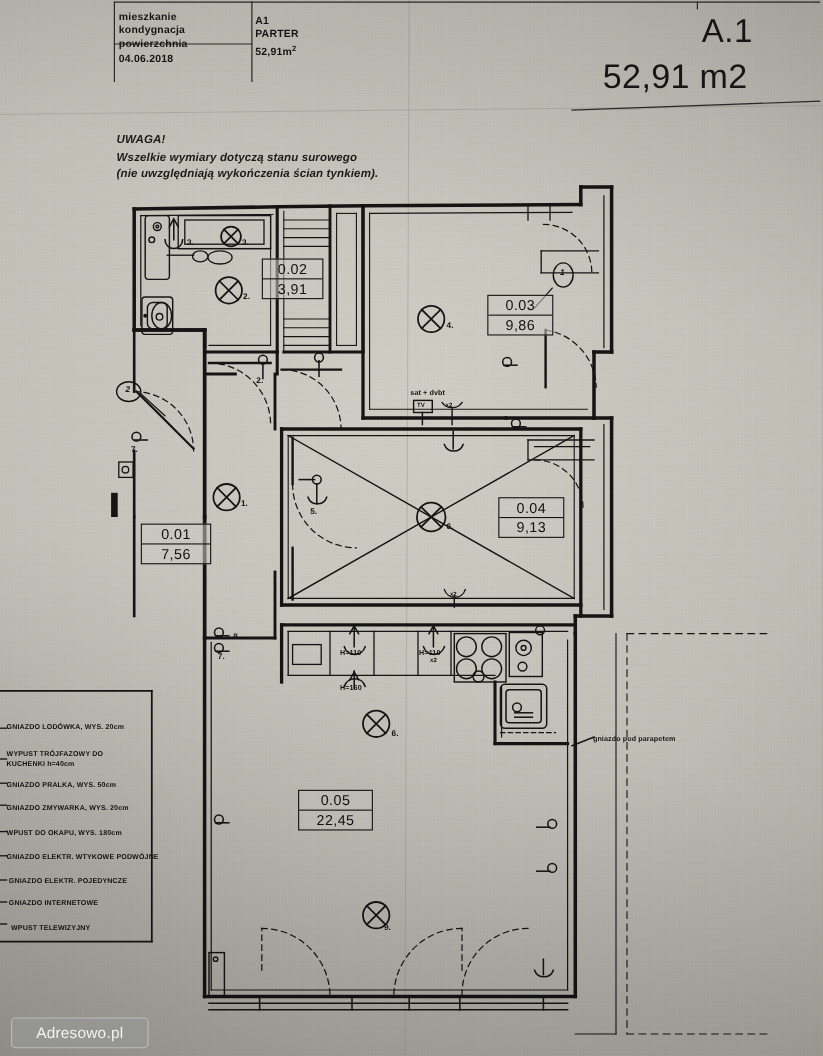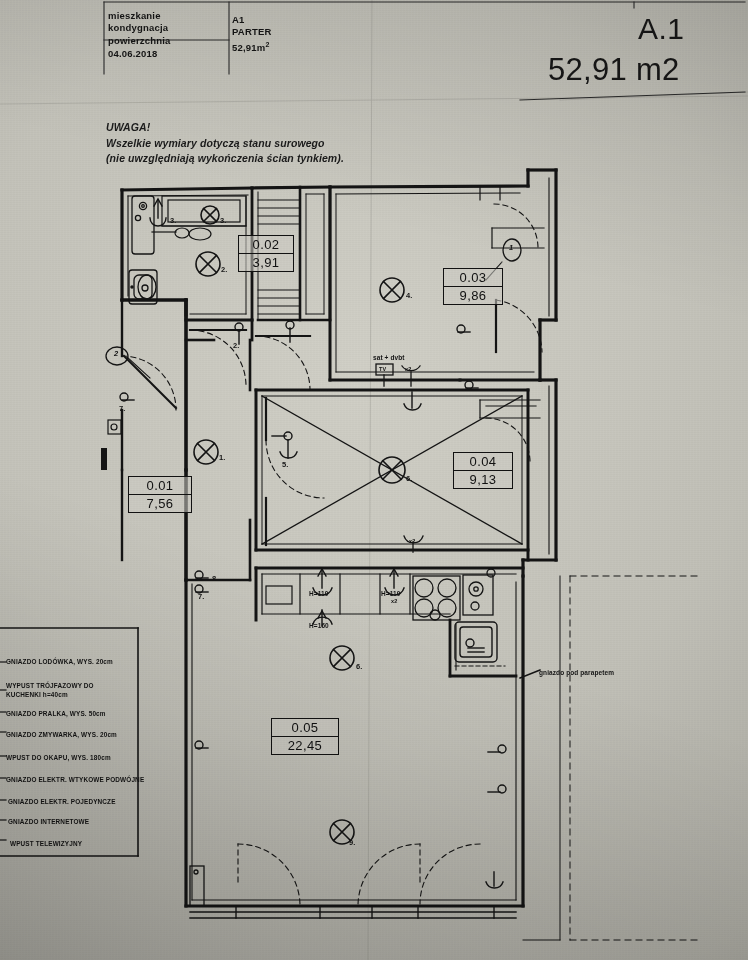--- a/index.html
+++ b/index.html
@@ -604,14 +604,17 @@
     <div class="legend-item" style="top:128px;">WPUST DO OKAPU, WYS. 180cm</div>
     <div class="legend-item" style="top:150px;">GNIAZDO ELEKTR. WTYKOWE PODWÓJNE</div>
     <div class="legend-item" style="top:172px;left:10px;">GNIAZDO ELEKTR. POJEDYNCZE</div>
     <div class="legend-item" style="top:192px;left:10px;">GNIAZDO INTERNETOWE</div>
     <div class="legend-item" style="top:214px;left:12px;">WPUST TELEWIZYJNY</div>
   </div>
 
   <div id="grain"></div>
   <div id="shade"></div>
 
+  <div id="wm">
+    <span>Adresowo.pl</span>
+  </div>
 
 </div>
 
 </body></html>

